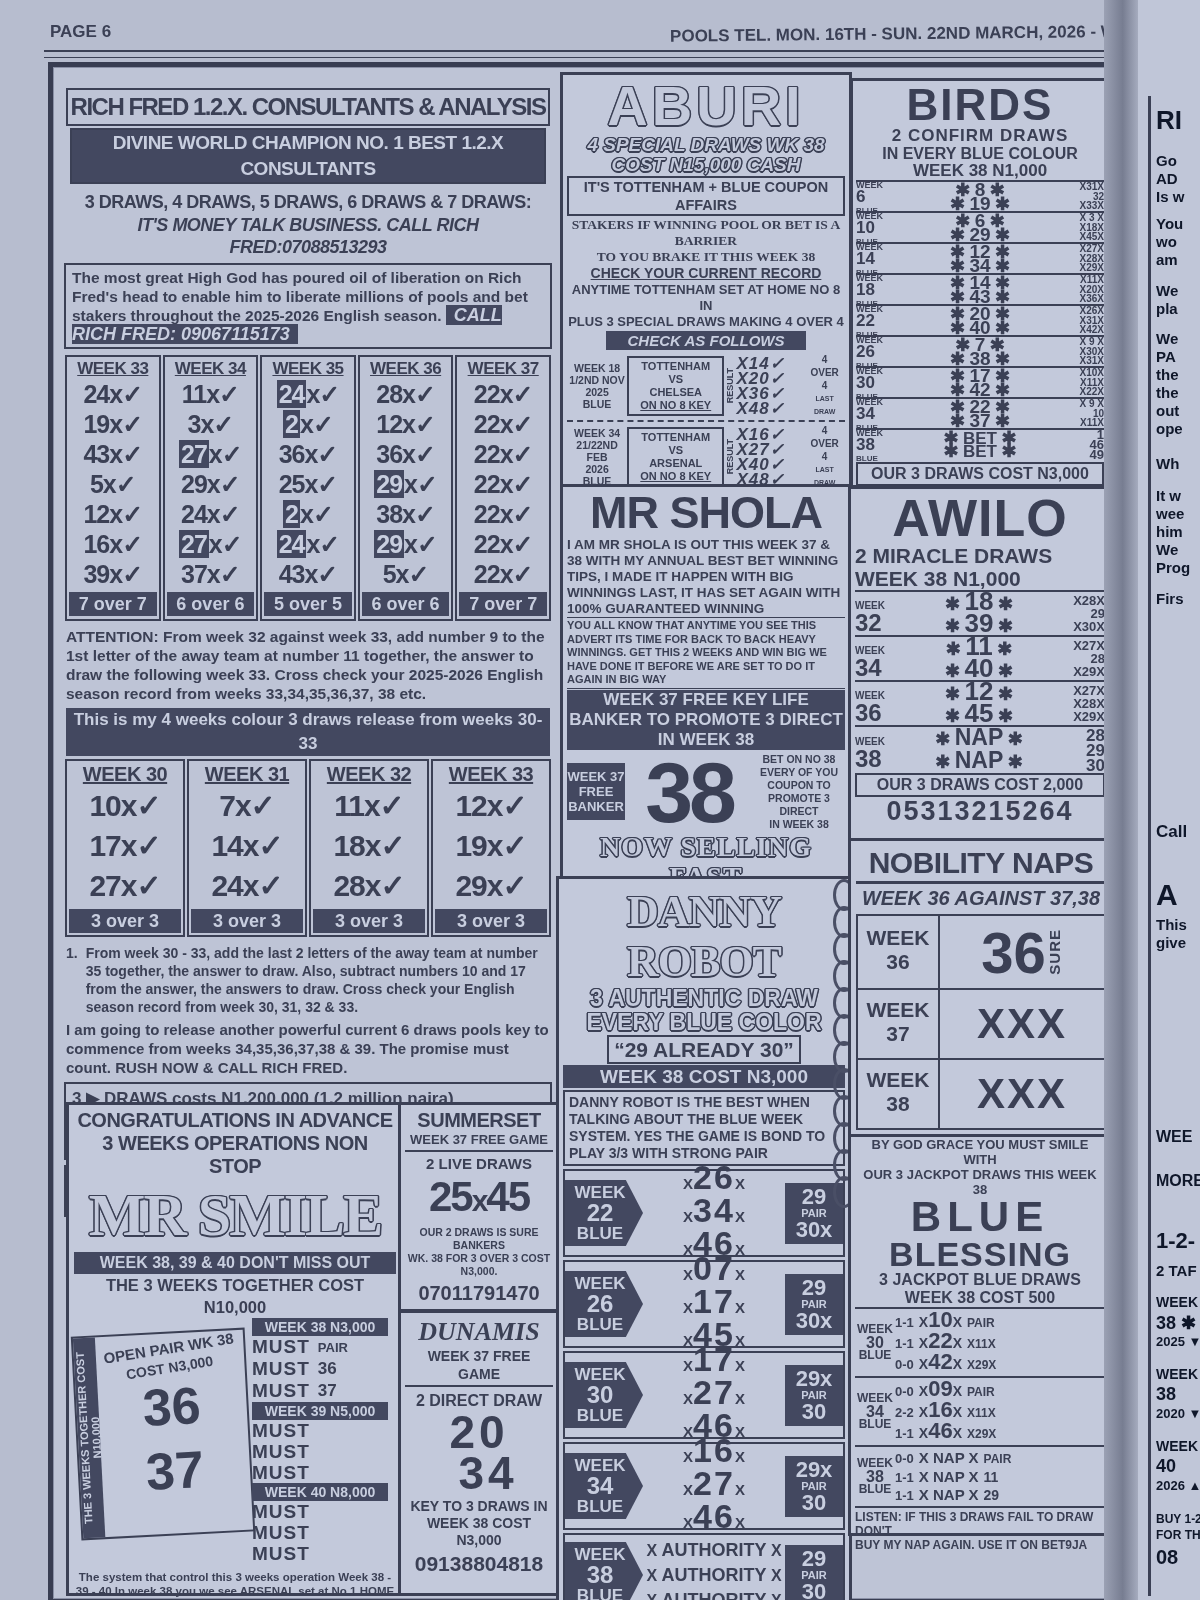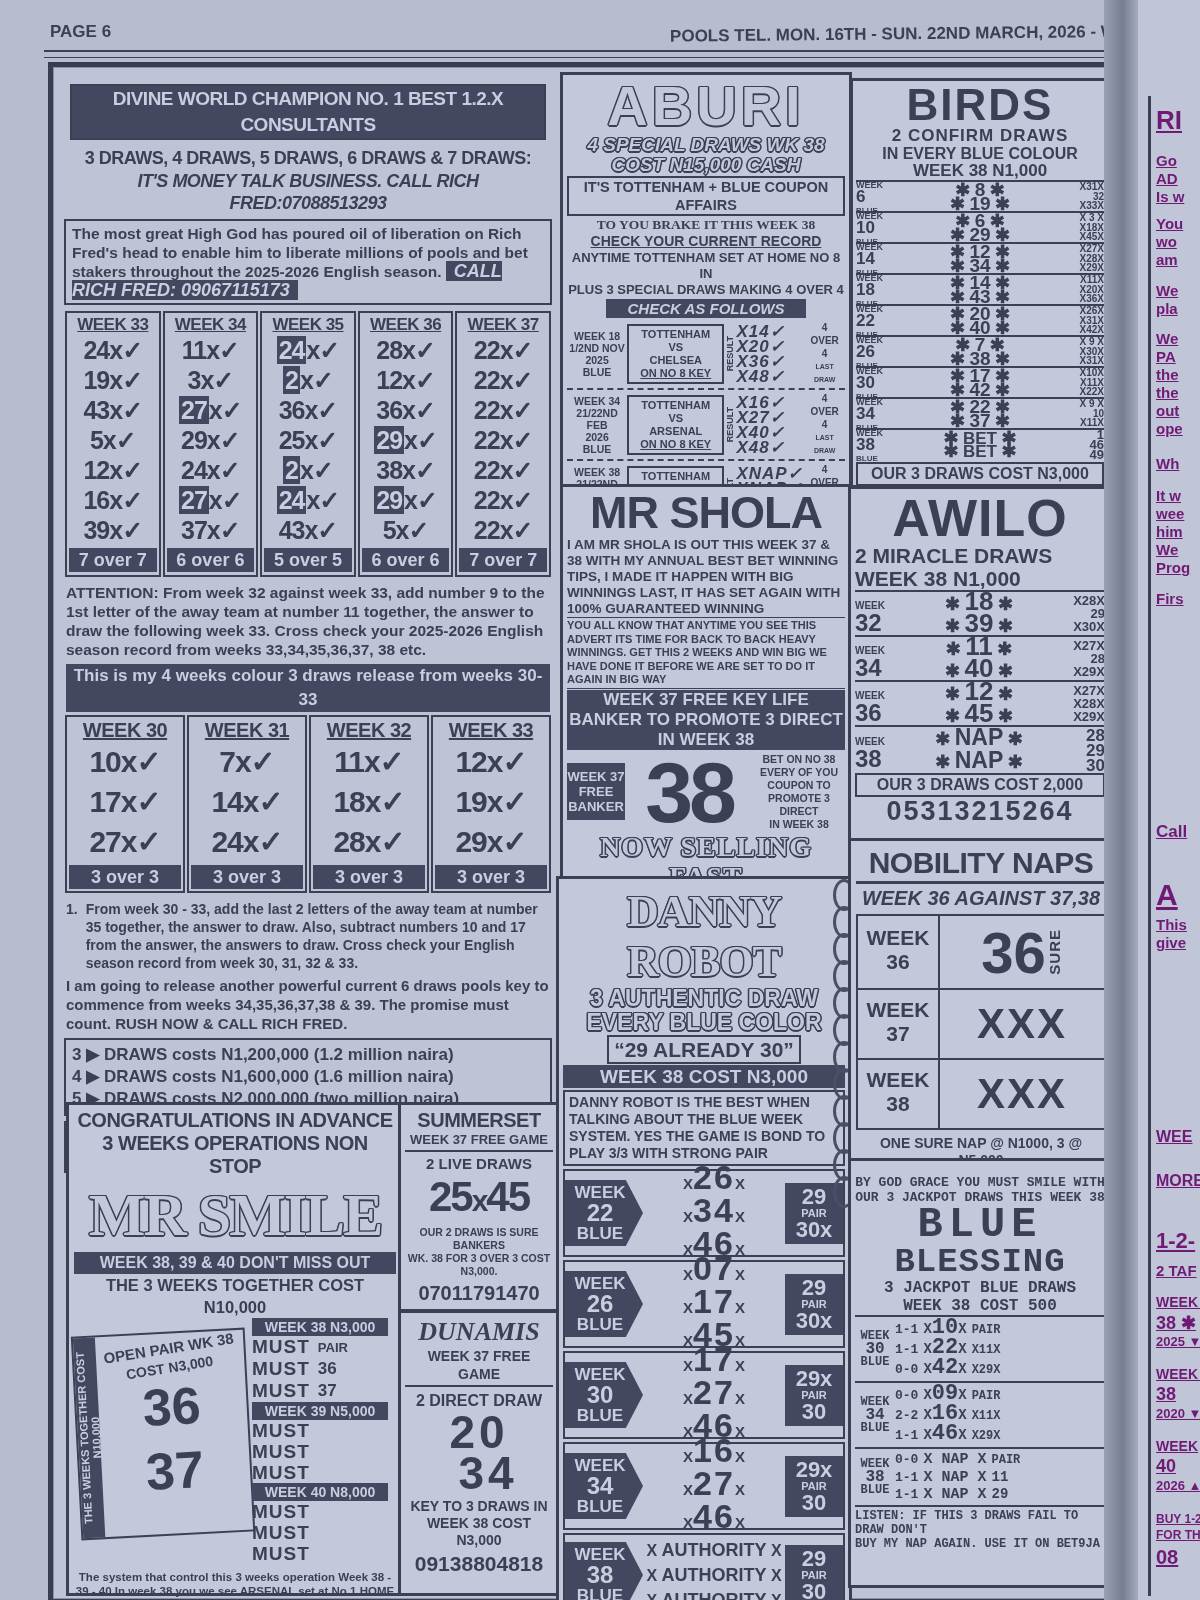--- a/index.html
+++ b/index.html
@@ -27,36 +27,37 @@
   .ccol{border:2px solid #3b4055;margin:1px;padding:2px;}
   .ccell{font-size:30px;font-weight:bold;text-align:center;line-height:40px;letter-spacing:-1px;}
   .banner{background:#434860;color:#c8cedf;font-weight:bold;text-align:center;}
   .rowline{display:flex;align-items:center;justify-content:center;gap:6px;}
   .phone{font-weight:bold;text-align:center;letter-spacing:2px;}
   .small{font-size:11px;}
   .vtext{writing-mode:vertical-rl;transform:rotate(180deg);}
   .chain{width:16px;height:26px;border:3px solid #4a4f66;border-radius:50%;margin:-5px auto 0;}
   .dr-week{background:#434860;color:#c8cedf;font-weight:bold;text-align:center;line-height:1.0;clip-path:polygon(0 0,78% 0,100% 50%,78% 100%,0 100%);padding:4px 12px 4px 4px;}
   .star{font-size:18px;font-weight:bold;}
-  .fragment{position:absolute;color:#701a75;font-weight:bold;white-space:nowrap;text-decoration:underline;}
+  .fragment{position:absolute;color:#0f172a;font-weight:bold;white-space:nowrap;}
 </style>
 </head>
 <body>
 
 <div id="page">
 
   <div class="abs ink bold" style="left:50px;top:22px;font-size:17px;">PAGE 6</div>
   <div class="abs ink bold" style="left:670px;top:24px;font-size:17px;transform:rotate(-0.6deg);">POOLS TEL. MON. 16TH - SUN. 22ND MARCH, 2026 - WEEK 38</div>
   <div class="abs ink bold" style="left:1138px;top:26px;font-size:16px;transform:rotate(-2deg);">POOLS</div>
   <div class="abs" style="left:44px;top:50px;width:1062px;height:5px;border-top:2px solid #3b4055;border-bottom:1px solid #3b4055;"></div>
   <div class="abs" style="left:1128px;top:52px;width:72px;height:5px;border-top:2px solid #3b4055;border-bottom:1px solid #3b4055;"></div>
 
   <div class="abs" style="left:48px;top:62px;width:1056px;height:1532px;border:5px solid #383d52;background:#bec4d6;box-shadow:inset 0 0 0 1px #8a90a6;"></div>
 
   <div class="abs ink" style="left:64px;top:84px;width:488px;height:1010px;">
+    <div class="b2 c bold cond" style="margin:4px 2px 2px;font-size:24px;line-height:34px;letter-spacing:-1.5px;">RICH FRED 1.2.X. CONSULTANTS &amp; ANALYSIS</div>
     <div class="inv c bold cond" style="margin:0 6px;font-size:19px;line-height:26px;border:2px solid #3b4055;">DIVINE WORLD CHAMPION NO. 1 BEST 1.2.X CONSULTANTS</div>
     <div class="c bold cond" style="font-size:18px;line-height:24px;margin-top:6px;">3 DRAWS, 4 DRAWS, 5 DRAWS, 6 DRAWS &amp; 7 DRAWS:</div>
     <div class="c bold cond it" style="font-size:18px;line-height:22px;">IT'S MONEY TALK BUSINESS. CALL RICH FRED:07088513293</div>
     <div class="b2" style="margin:5px 0;padding:3px 6px;font-size:15.5px;font-weight:bold;line-height:19px;">
       <span>The most great High God has poured oil of liberation on Rich Fred's head to enable him to liberate millions of pools and bet stakers throughout the 2025-2026 English season.</span>
       <span class="inv it bold" style="padding:0 8px;font-size:18px;">CALL RICH FRED: 09067115173</span>
     </div>
 
     <div class="wtab">
       <div class="wcol">
@@ -241,20 +242,21 @@
     <div class="c bold" style="font-size:14px;line-height:17px;margin-top:4px;">KEY TO 3  DRAWS IN</div>
     <div class="c bold" style="font-size:14px;line-height:17px;">WEEK 38 COST N3,000</div>
     <div class="c bold" style="font-size:21px;line-height:26px;margin-top:2px;">09138804818</div>
   </div>
 
   <div class="abs ink b" style="left:560px;top:72px;width:278px;height:408px;padding:2px 4px;">
     <div class="c bold outl" style="font-size:56px;line-height:58px;letter-spacing:4px;">ABURI</div>
     <div class="c bold it outl" style="font-size:19px;line-height:20px;">4 SPECIAL DRAWS WK 38</div>
     <div class="c bold it outl" style="font-size:19px;line-height:20px;">COST N15,000 CASH</div>
     <div class="c bold b2" style="font-size:14.5px;line-height:18px;margin:1px 0;">IT'S TOTTENHAM + BLUE COUPON AFFAIRS</div>
+    <div class="c bold ser" style="font-size:13.5px;line-height:16px;">STAKERS IF WINNING POOL OR BET IS A BARRIER</div>
     <div class="c bold ser" style="font-size:13.5px;line-height:16px;">TO YOU BRAKE IT THIS WEEK 38</div>
     <div class="c bold" style="font-size:14px;line-height:17px;text-decoration:underline;">CHECK YOUR CURRENT RECORD</div>
     <div class="c bold" style="font-size:13px;line-height:16px;">ANYTIME TOTTENHAM SET AT HOME NO 8 IN</div>
     <div class="c bold" style="font-size:13px;line-height:16px;">PLUS 3 SPECIAL DRAWS MAKING 4 OVER 4</div>
     <div class="inv c bold it" style="font-size:15px;line-height:19px;width:200px;margin:1px auto;">CHECK AS FOLLOWS</div>
 
     <div style="display:flex;align-items:center;border-bottom:2px dashed #3b4055;padding:2px 0;">
       <div class="c bold" style="width:62px;font-size:10.5px;line-height:12px;">
           <div>WEEK 18</div>
           <div>1/2ND NOV</div>
@@ -702,21 +704,21 @@
         </div>
       <div style="flex:1;display:flex;align-items:center;justify-content:center;" class="bold">
           <span style="font-size:42px;letter-spacing:2px;">XXX</span>
         </div>
     </div>
     <div class="c bold" style="font-size:14px;line-height:17px;margin-top:5px;">ONE SURE NAP @ N1000, 3 @ N5,000</div>
     <div class="c bold" style="font-size:14px;line-height:17px;">DON'T MISS WEEK 36, 37, 38</div>
     <div class="c bold" style="font-size:19px;line-height:22px;">TEL:08167386763</div>
   </div>
 
-  <div class="abs ink b" style="left:848px;top:1158px;width:250px;height:396px;padding:14px 4px;font-family:Liberation Mono, monospace;">
+  <div class="abs ink b" style="left:848px;top:1134px;width:250px;height:396px;padding:0 4px;">
     <div class="c bold" style="font-size:13px;line-height:15px;">BY GOD GRACE YOU MUST SMILE WITH</div>
     <div class="c bold" style="font-size:13px;line-height:15px;">OUR 3 JACKPOT DRAWS THIS WEEK 38</div>
     <div class="c bold" style="font-size:42px;line-height:40px;letter-spacing:6px;">BLUE</div>
     <div class="c bold" style="font-size:34px;line-height:34px;letter-spacing:1px;">BLESSING</div>
     <div class="c bold" style="font-size:16px;line-height:18px;">3 JACKPOT BLUE DRAWS</div>
     <div class="c bold" style="font-size:16px;line-height:18px;border-bottom:2px solid #3b4055;">WEEK 38 COST 500</div>
 
     <div style="display:flex;align-items:center;border-bottom:2px solid #3b4055;padding:2px 0;">
       <div class="c bold" style="width:40px;font-size:12px;line-height:13px;">
           <div>WEEK</div>

